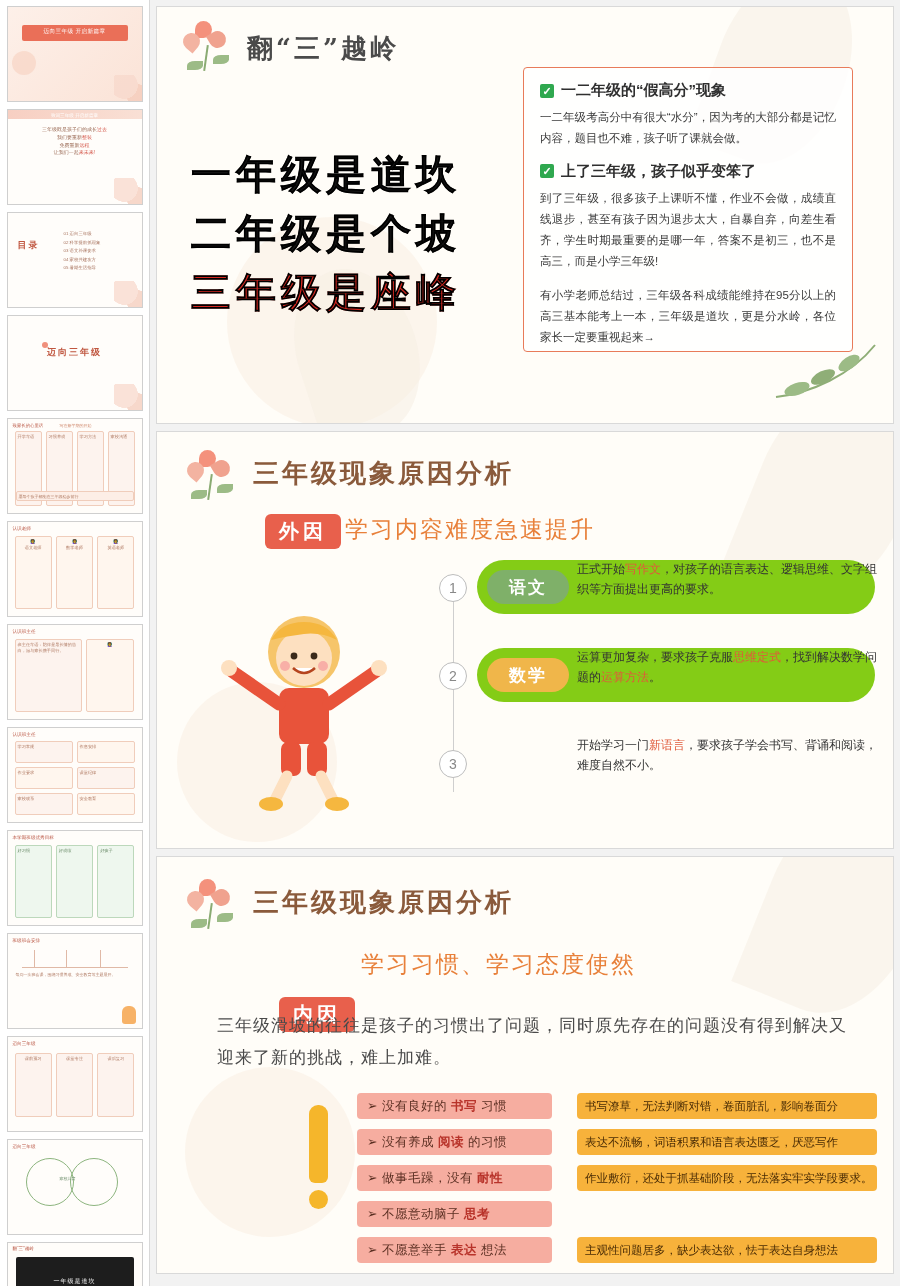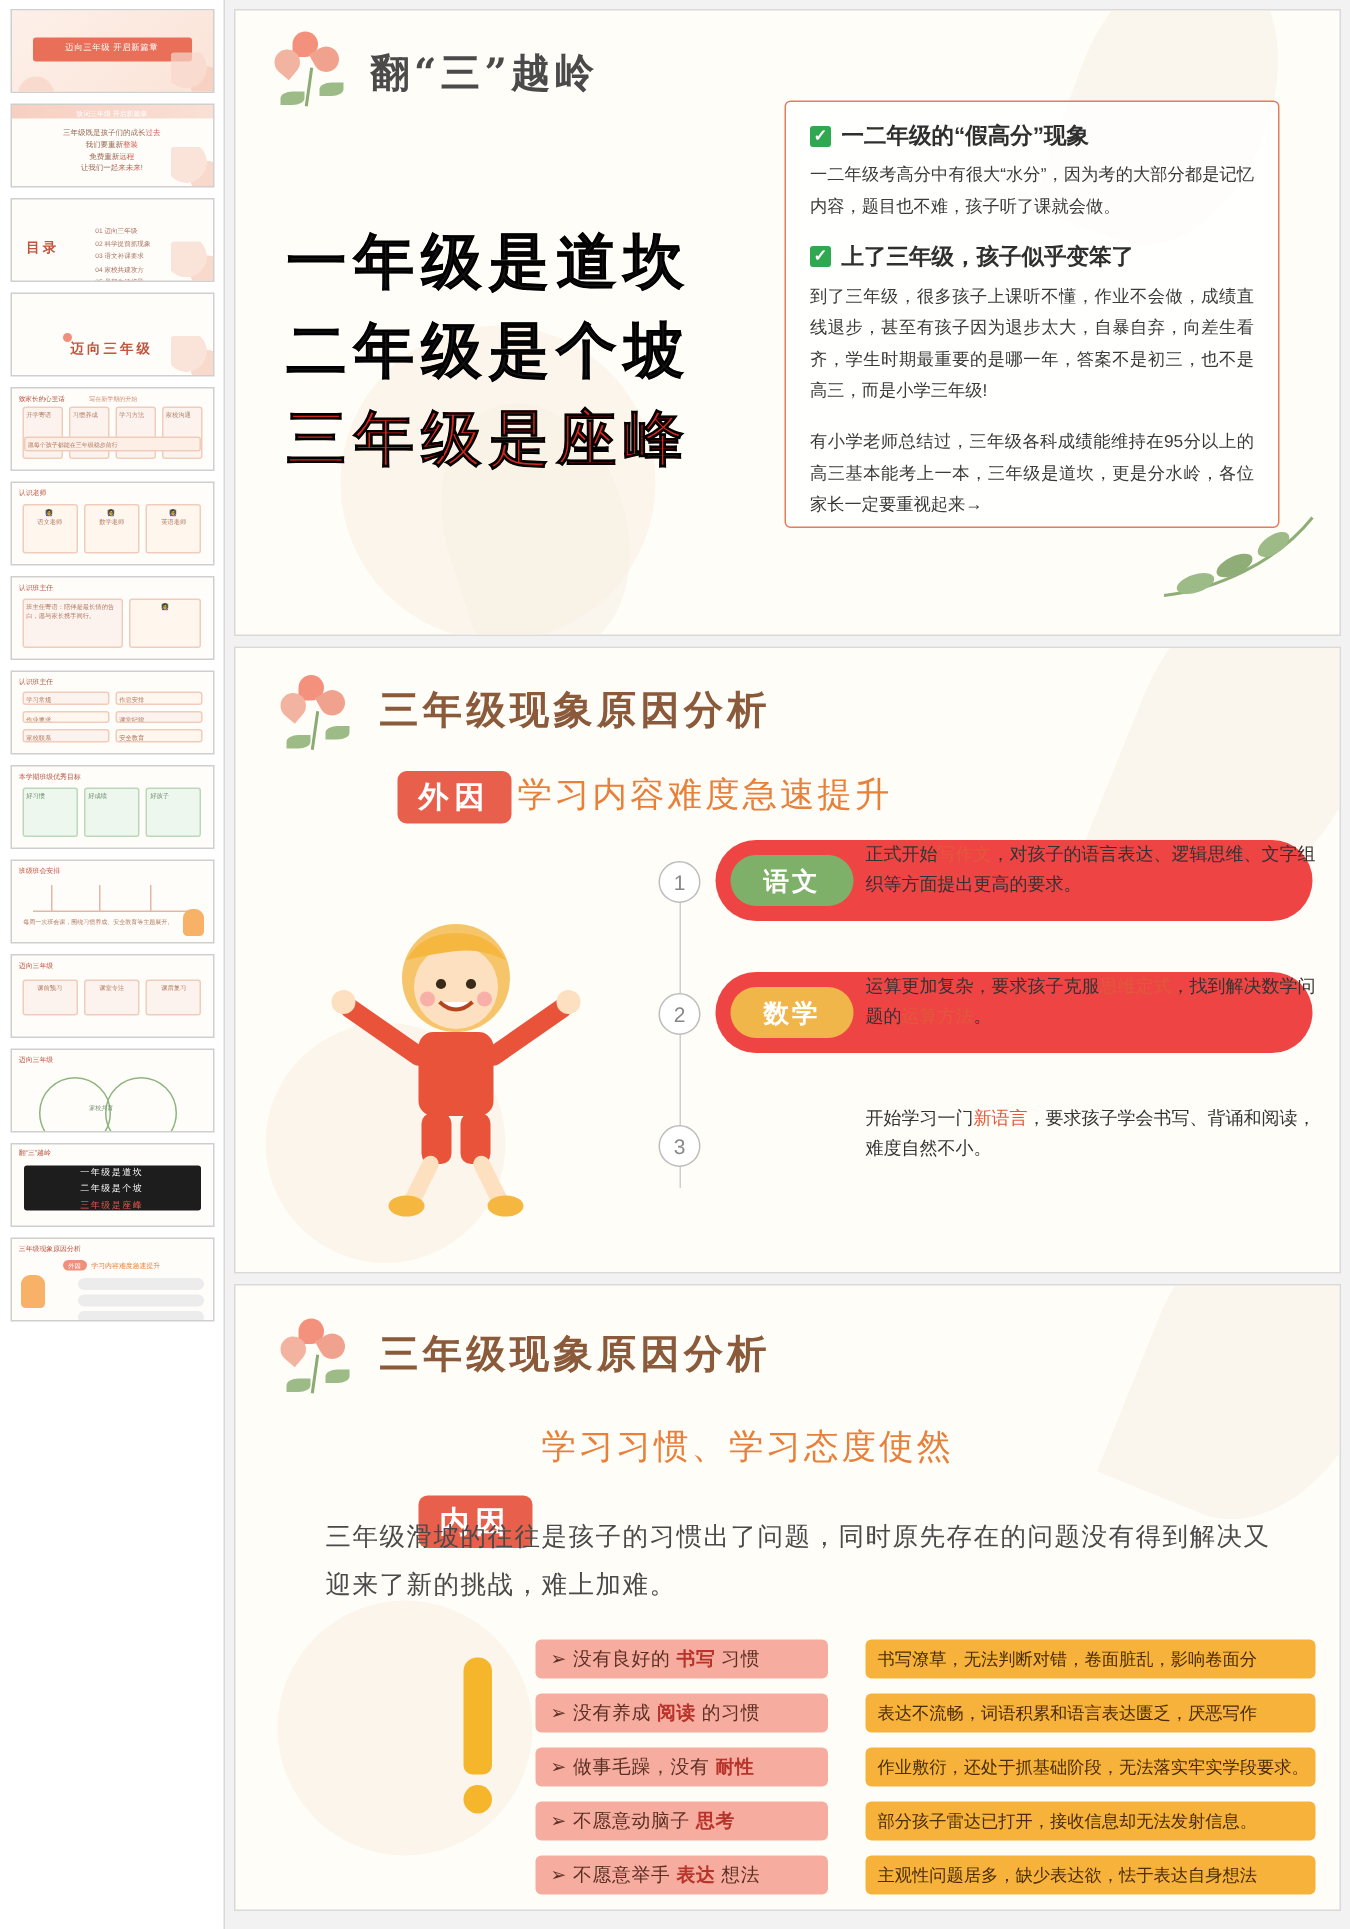--- a/index.html
+++ b/index.html
@@ -25,21 +25,21 @@
     border-right: 1px solid #d8d8d8;
     padding: 6px 0 0 0;
     display: flex;
     flex-direction: column;
     align-items: center;
     gap: 7px;
     overflow: hidden;
   }
   .thumb {
     width: 136px;
-    height: 56px;
+    height: 96px;
     background: #fffdfa;
     border: 1px solid #cfcfcf;
     position: relative;
     overflow: hidden;
     flex: none;
   }
   .thumb .tbar {
     position: absolute; left: 0; top: 0; right: 0; height: 11px;
     background: linear-gradient(90deg,#f7cfc2,#f9e0d5);
   }
@@ -183,21 +183,21 @@
     font-size: 20px; font-weight: bold; letter-spacing: 4px;
     padding: 4px 14px; font-family: "DejaVu Serif", serif;
   }
   .sub-orange {
     position: absolute; font-size: 23px; color: #e8803a; letter-spacing: 2px;
     font-family: "DejaVu Serif", serif;
   }
   .row-item {
     position: absolute; left: 320px;
     width: 398px; height: 54px;
-    background: #ef4444; border-radius: 27px;
+    background: #84cc16; border-radius: 27px;
     display: flex; align-items: center;
   }
   .row-num {
     position: absolute; left: 282px;
     width: 28px; height: 28px; border-radius: 50%;
     border: 1.4px solid #bdbdbd; color: #888;
     font-size: 14px; line-height: 26px; text-align: center; background: #fff;
   }
   .subj-pill {
     width: 82px; height: 34px; border-radius: 17px; margin-left: 10px;
@@ -525,20 +525,19 @@
       <div class="s3-left" style="top:236px;">➢ 没有良好的<span class="em">&nbsp;书写&nbsp;</span>习惯</div>
       <div class="s3-right" style="top:236px;">书写潦草，无法判断对错，卷面脏乱，影响卷面分</div>
 
       <div class="s3-left" style="top:272px;">➢ 没有养成<span class="em">&nbsp;阅读&nbsp;</span>的习惯</div>
       <div class="s3-right" style="top:272px;">表达不流畅，词语积累和语言表达匮乏，厌恶写作</div>
 
       <div class="s3-left" style="top:308px;">➢ 做事毛躁，没有<span class="em">&nbsp;耐性</span></div>
       <div class="s3-right" style="top:308px;">作业敷衍，还处于抓基础阶段，无法落实牢实学段要求。</div>
 
       <div class="s3-left" style="top:344px;">➢ 不愿意动脑子<span class="em">&nbsp;思考</span></div>
-      <div class="s3-right" style="top:344px;">部分孩子雷达已打开，接收信息却无法发射信息。</div>
 
       <div class="s3-left" style="top:380px;">➢ 不愿意举手<span class="em">&nbsp;表达&nbsp;</span>想法</div>
       <div class="s3-right" style="top:380px;">主观性问题居多，缺少表达欲，怯于表达自身想法</div>
     </div>
 
   </div>
 </div>
 
 </body></html>

